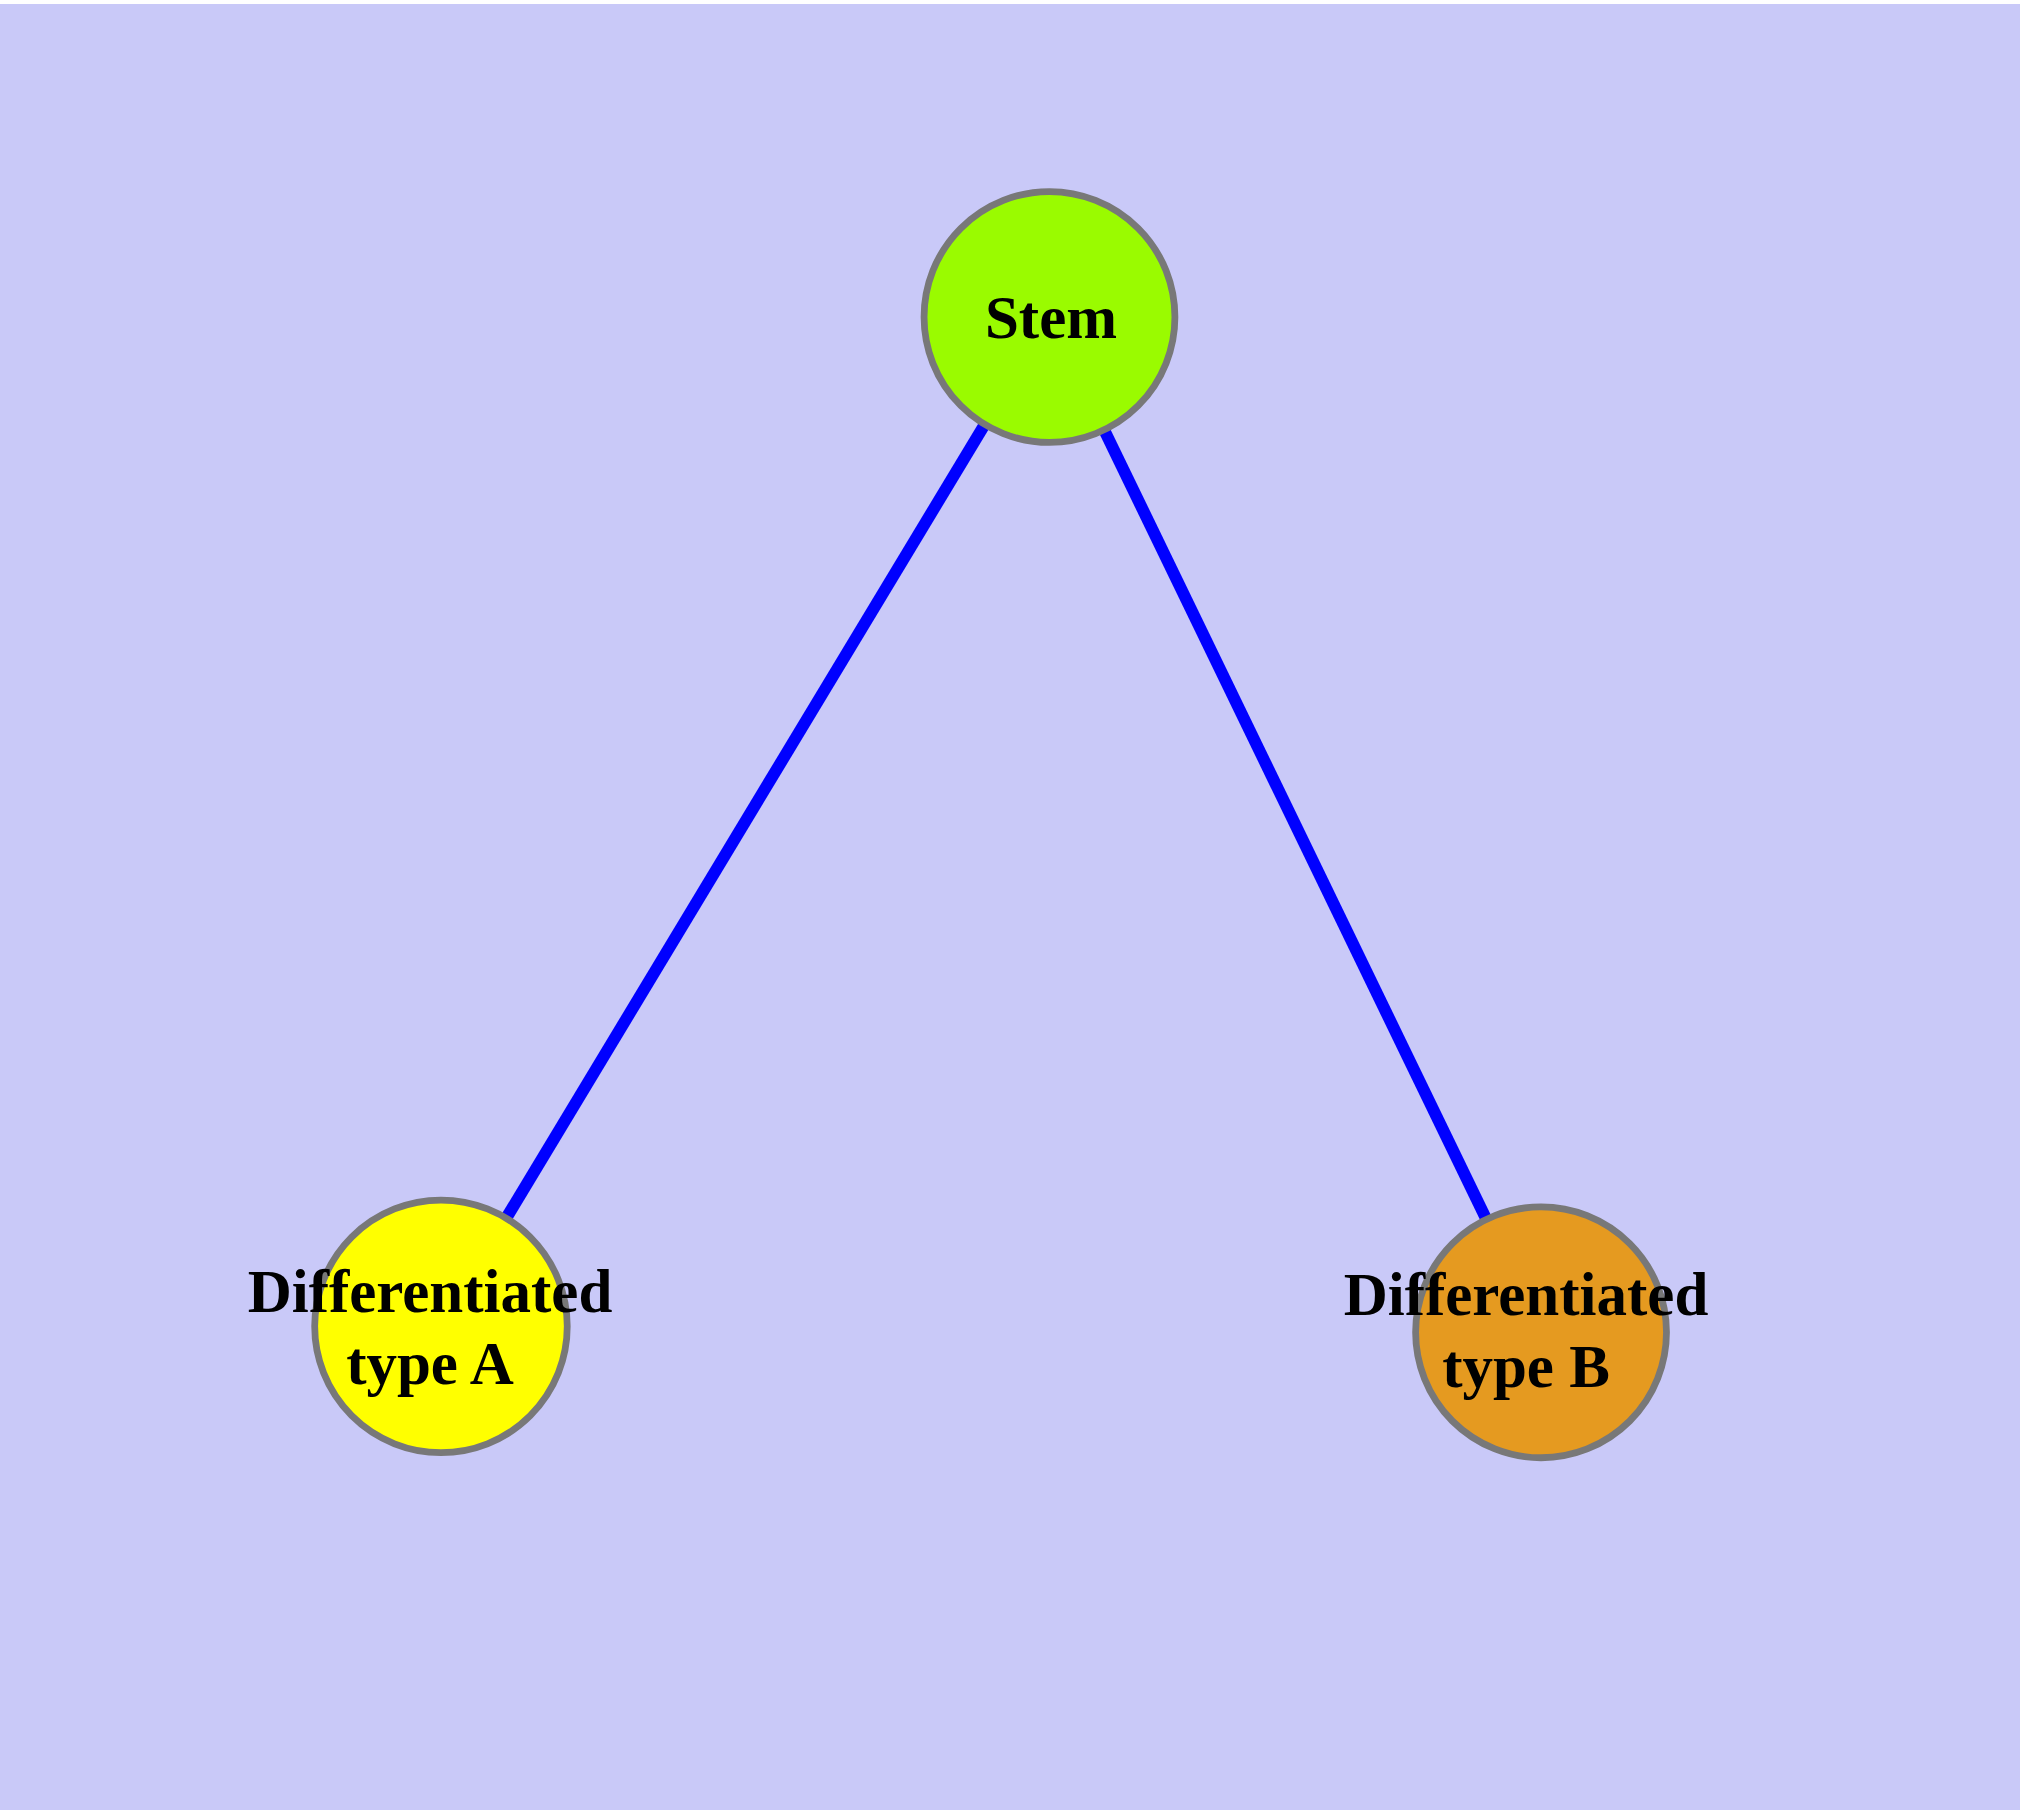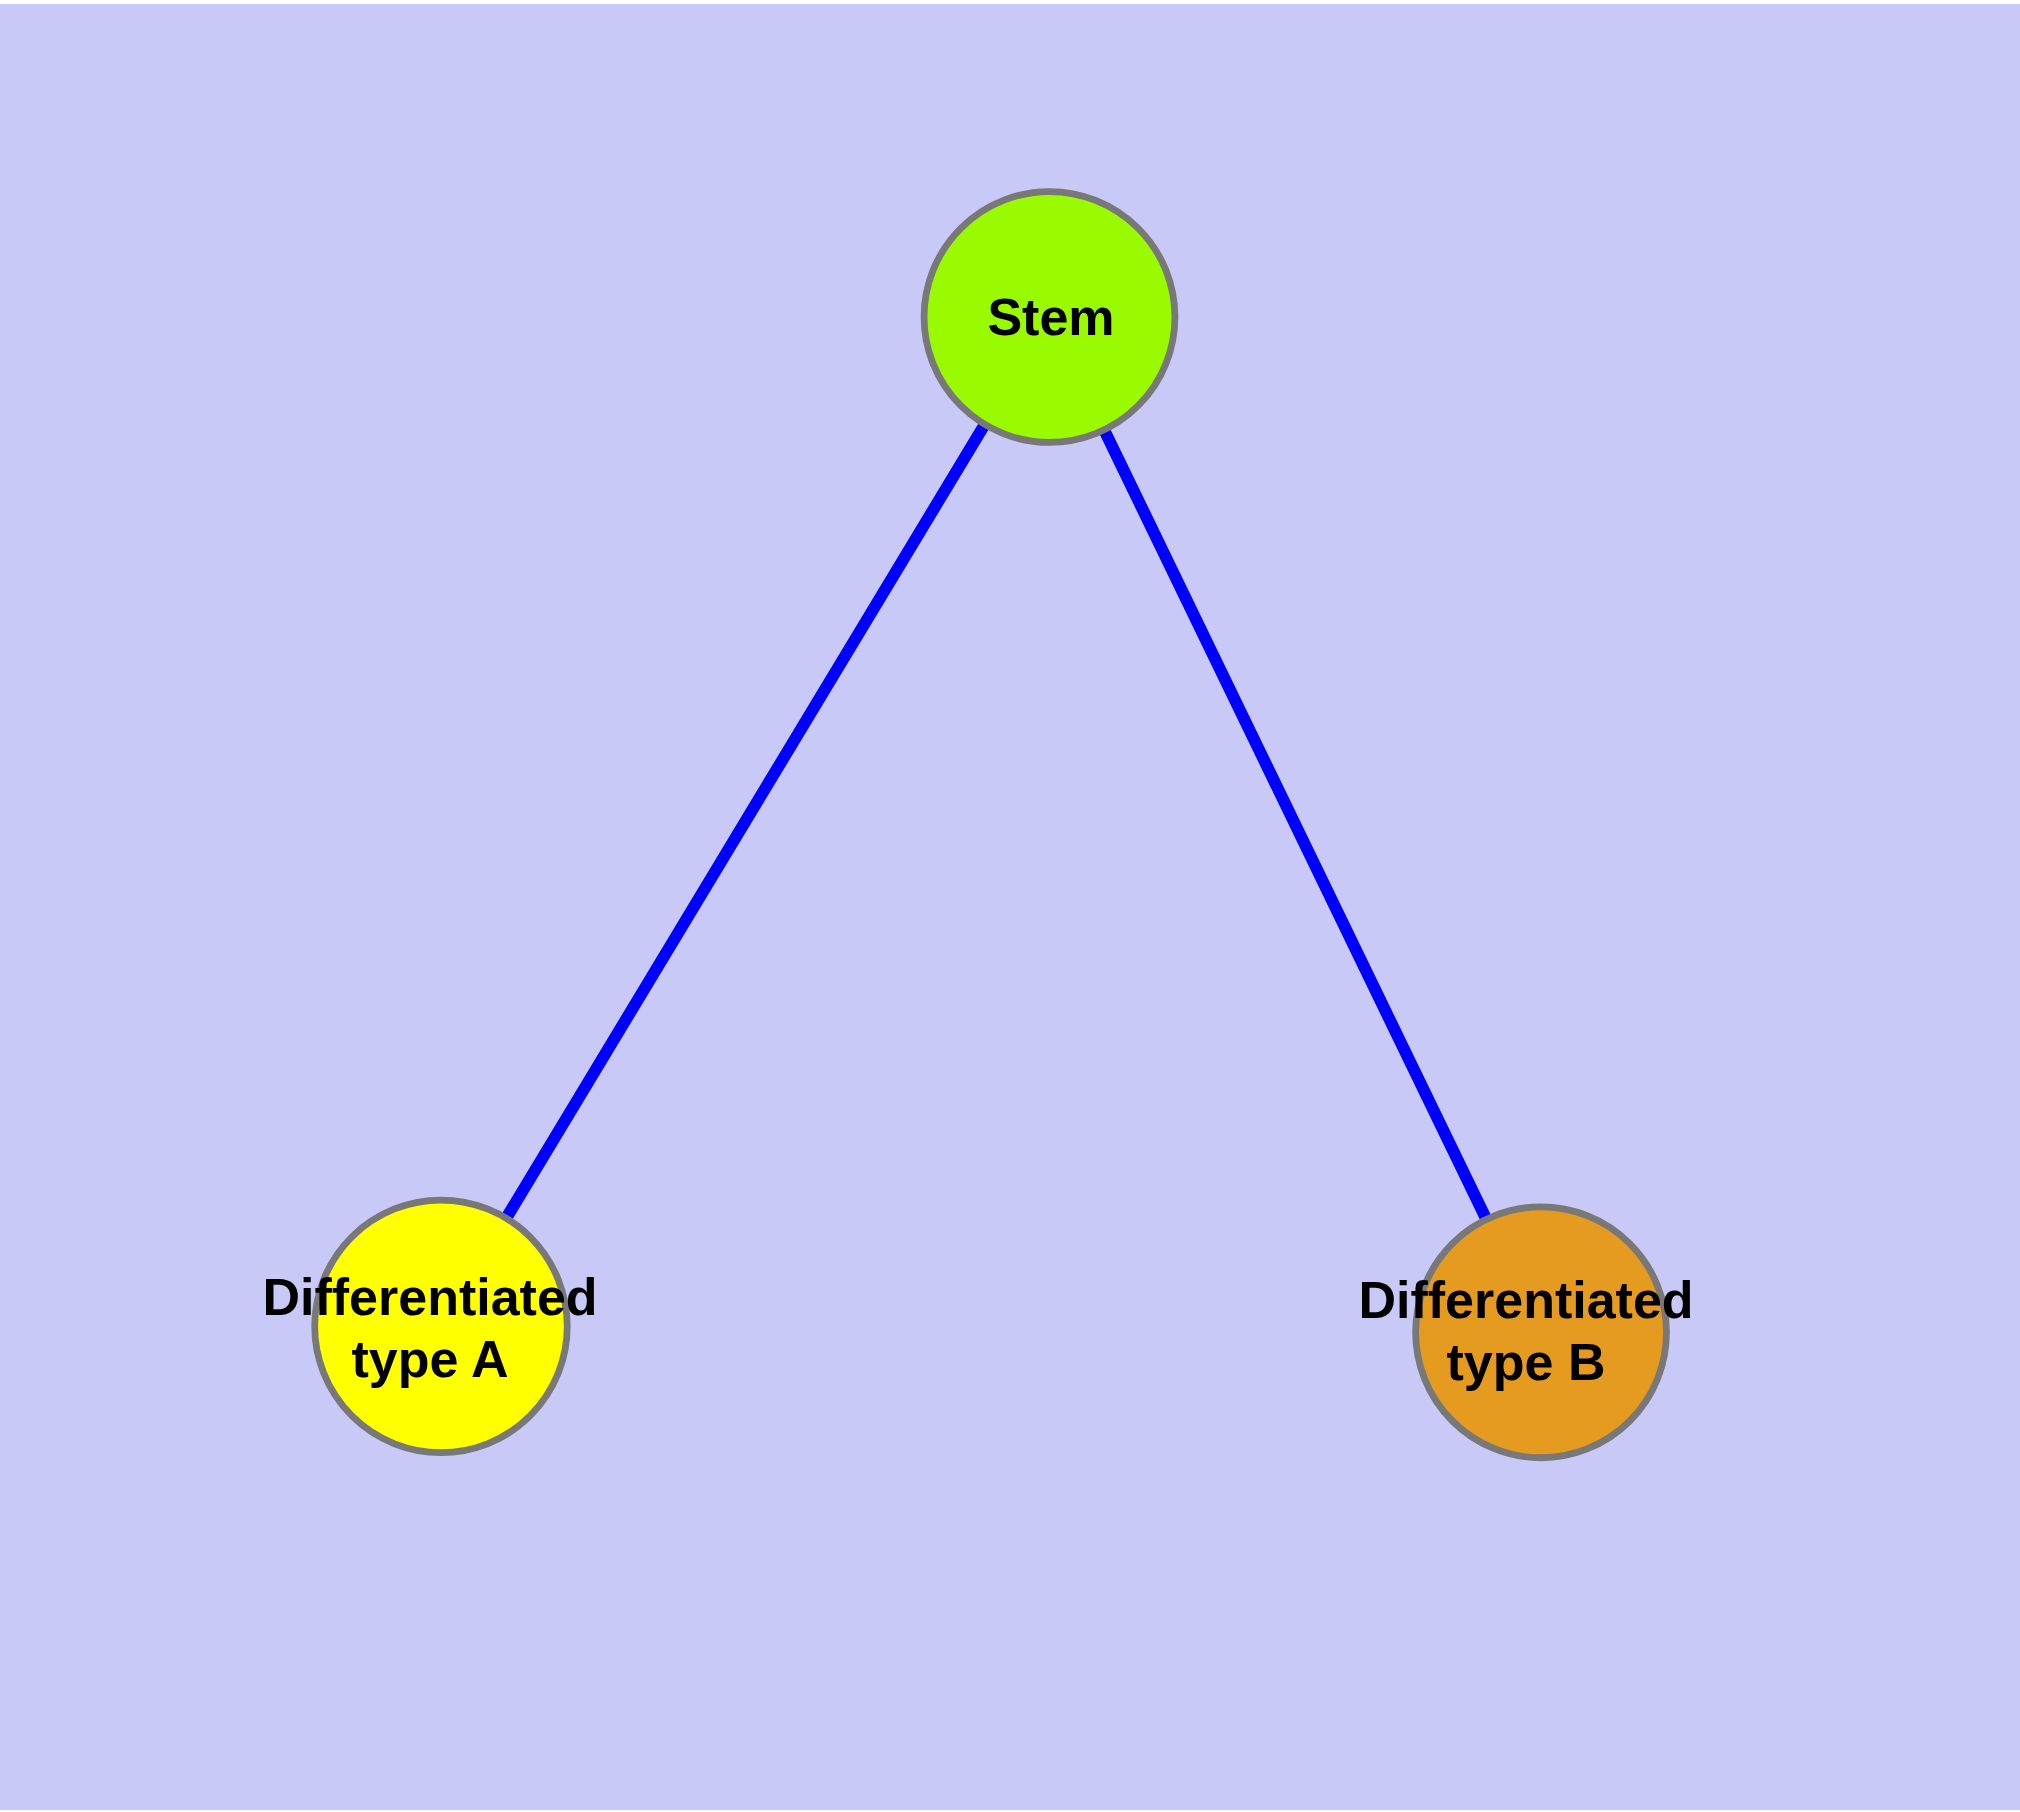--- a/index.html
+++ b/index.html
@@ -33,25 +33,26 @@
   }
   .node-circle {
     stroke: var(--node-border-color, #787878);
     stroke-width: 8;
   }
   .node-label {
     position: absolute;
     transform: translate(-50%, -50%);
     color: var(--label-color, #000000);
     font-weight: bold;
-    font-size: 52px;
+    font-size: 61px;
     line-height: 1.18;
     text-align: center;
     white-space: pre-line;
     letter-spacing: 0px;
+    font-family: Liberation Serif, serif;
   }
 </style>
 </head>
 <body style="background: rgb(255, 255, 255);">
 
 <div class="stage">
 
   <svg class="graph-layer" viewBox="0 0 2384 2138" xmlns="http://www.w3.org/2000/svg">
 
     <g>

